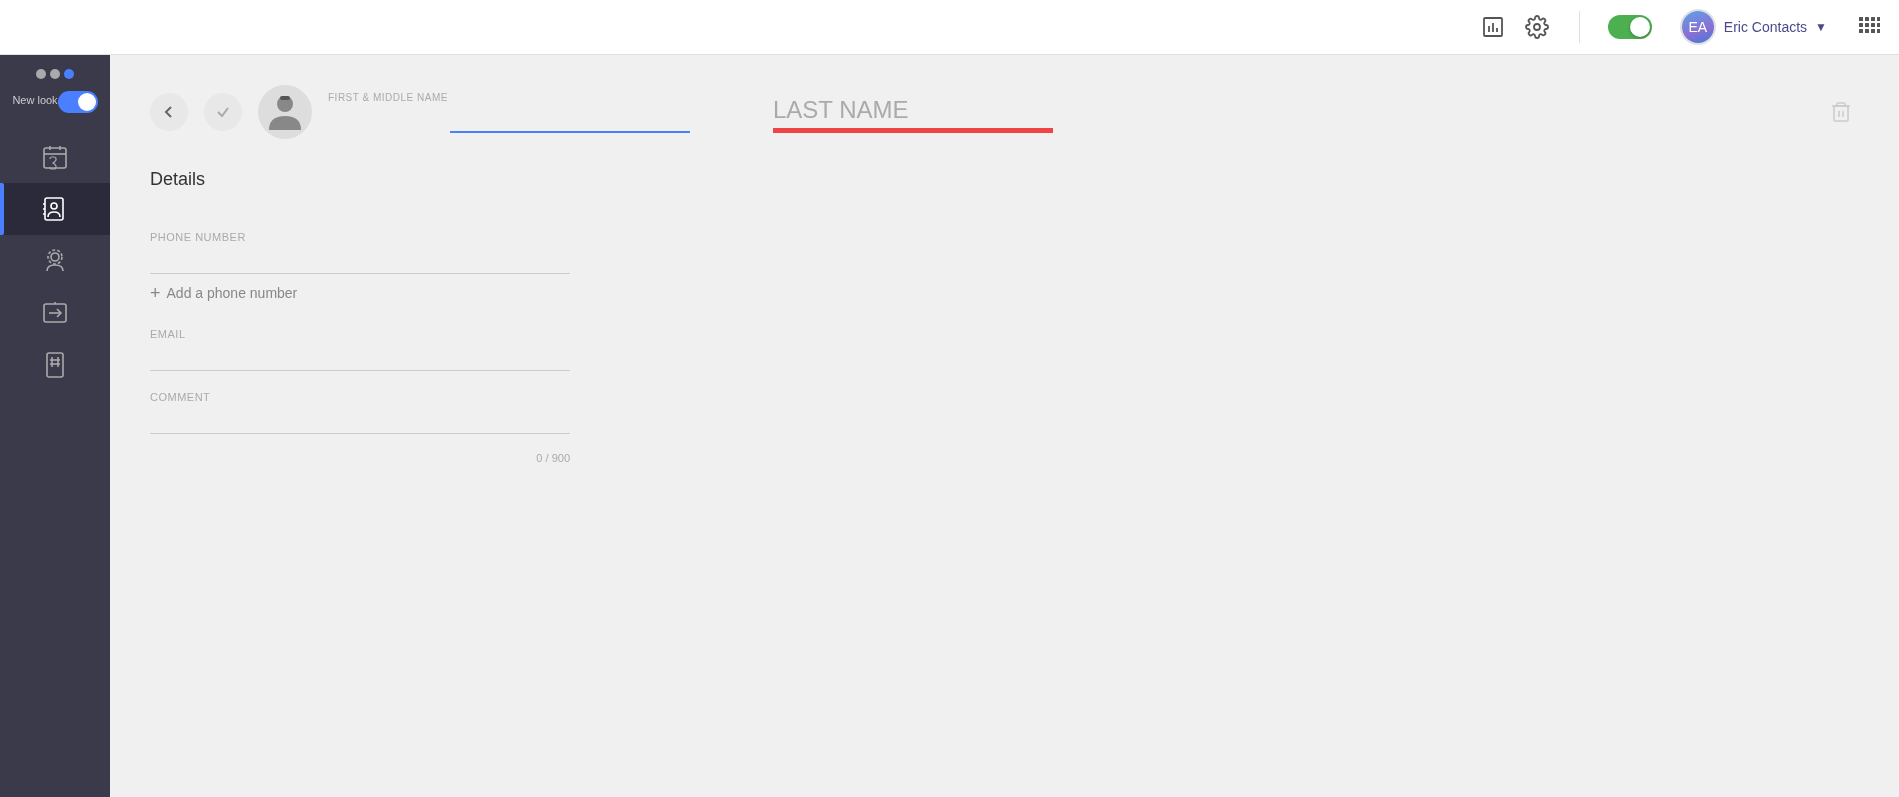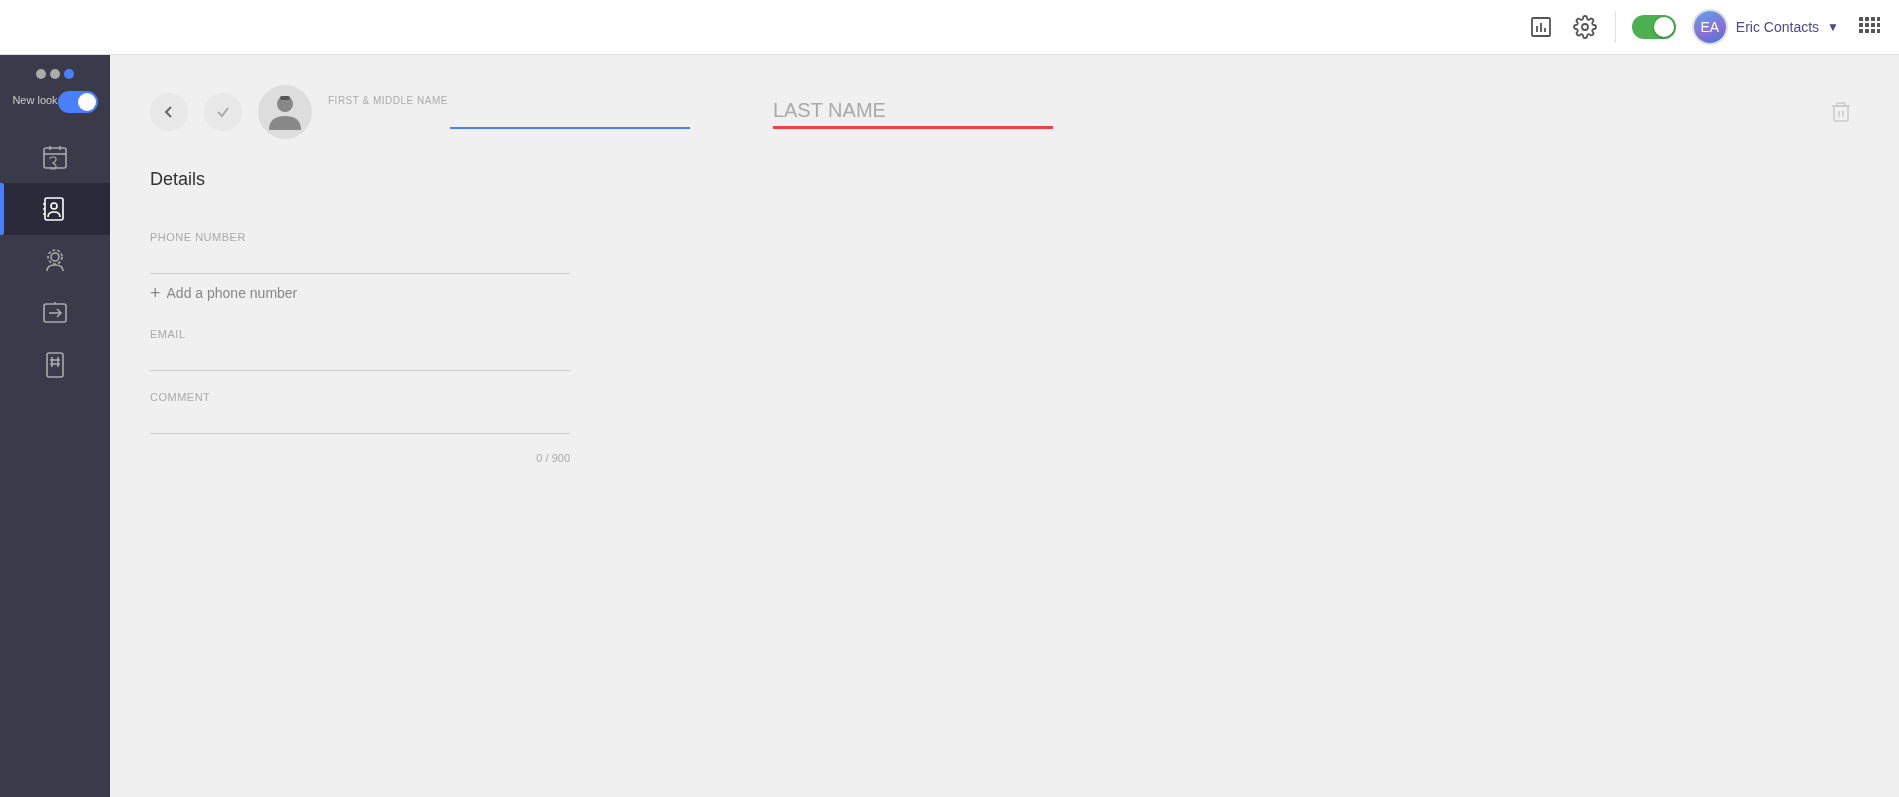--- a/index.html
+++ b/index.html
@@ -7,21 +7,21 @@
 
     
     .topbar {
       height: 55px;
       background: #fff;
       border-bottom: 1px solid #e0e0e0;
       display: flex;
       align-items: center;
       justify-content: flex-end;
       padding: 0 16px;
-      gap: 16px;
+      gap: 28px;
       flex-shrink: 0;
     }
     .topbar-icons {
       display: flex;
       align-items: center;
       gap: 16px;
     }
     .topbar-icon {
       width: 28px;
       height: 28px;
@@ -270,22 +270,22 @@
       border: none;
       border-bottom: 2px solid #4a7fff;
       background: transparent;
       font-size: 20px;
       color: #333;
       outline: none;
       width: 240px;
       padding: 4px 0;
     }
     .last-name-input {
-      border-bottom: 3px solid #ef4444;
-      font-size: 20px;
+      border-bottom: 5px solid #ef4444;
+      font-size: 24px;
       color: #7f1d1d;
       background: transparent;
       border-top: none;
       border-left: none;
       border-right: none;
       outline: none;
       width: 280px;
       padding: 4px 0;
     }
     .last-name-input::placeholder { color: #aaa; }

